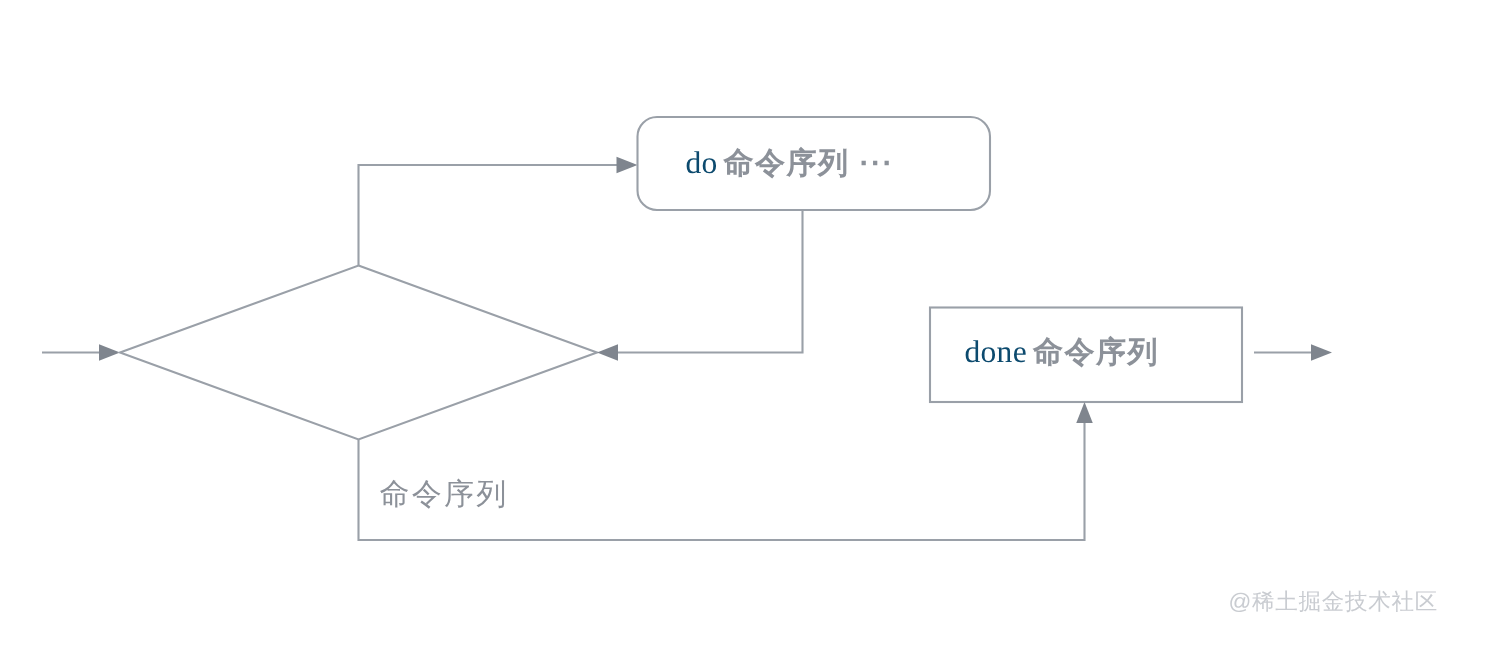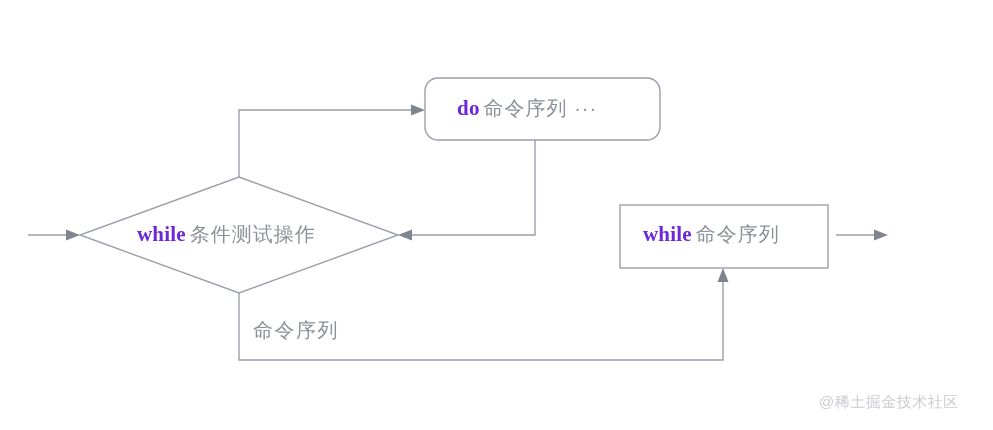--- a/index.html
+++ b/index.html
@@ -42,28 +42,28 @@
     stroke: none;
   }
   .node-label {
     position: absolute;
     white-space: nowrap;
     line-height: 1;
     user-select: none;
   }
   .kw {
     font-family: "Liberation Serif", "DejaVu Serif", serif;
-    font-weight: bold;
-    color: #6d28d9;
+    font-weight: normal;
+    color: #0c4a6e;
     font-size: 21px;
     letter-spacing: 0.2px;
   }
   .cn {
     font-family: "Liberation Sans", "DejaVu Sans", sans-serif;
-    font-weight: 400;
+    font-weight: 700;
     color: #8c9199;
     font-size: 20px;
     letter-spacing: 1px;
     text-align: center;
   }
   .edge-label {
     position: absolute;
     white-space: nowrap;
     font-family: "Liberation Sans", "DejaVu Sans", sans-serif;
     font-size: 20px;
@@ -113,32 +113,28 @@
     <rect class="node-shape" x="620" y="205" width="208" height="63"></rect>
 
     <line class="connector" x1="836" y1="235" x2="878" y2="235"></line>
     <polygon class="arrow-head" points="888,235 874,229.5 874,240.5"></polygon>
 
     <path class="connector" d="M 239,293 L 239,360 L 723,360 L 723,278"></path>
     <polygon class="arrow-head" points="723,268 717.5,282 728.5,282"></polygon>
 
   </svg>
 
-  <div class="node-label" id="label-while">
-    <span class="kw">while</span>
-    <span class="cn">条件测试操作</span>
-  </div>
 
   <div class="node-label" id="label-do">
     <span class="kw">do</span>
     <span class="cn">命令序列 ···</span>
   </div>
 
   <div class="node-label" id="label-done">
-    <span class="kw">while</span>
+    <span class="kw">done</span>
     <span class="cn">命令序列</span>
   </div>
 
   <div class="edge-label" id="label-false">命令序列</div>
 
   <div class="watermark" id="watermark-credit">@稀土掘金技术社区</div>
 
 </div>
 
 </body></html>

